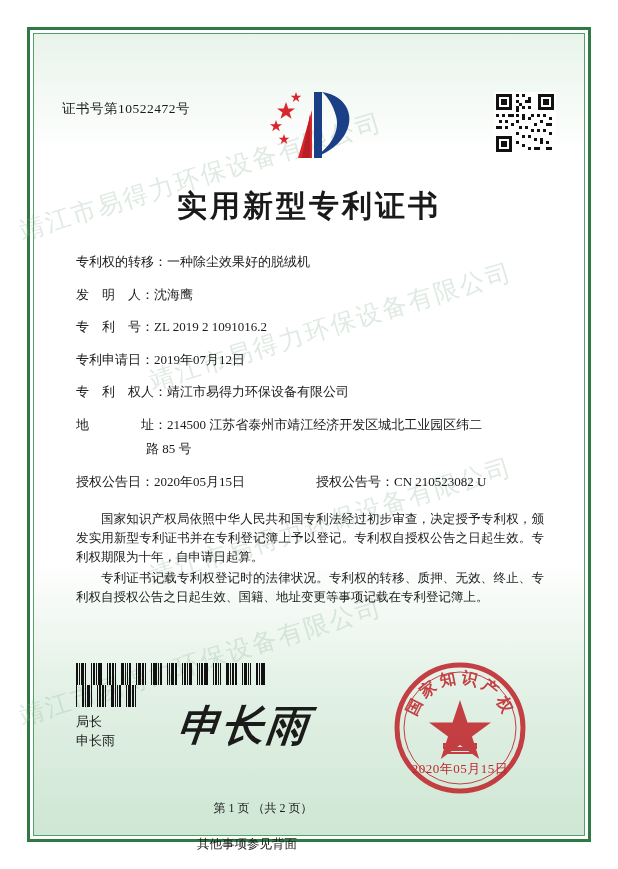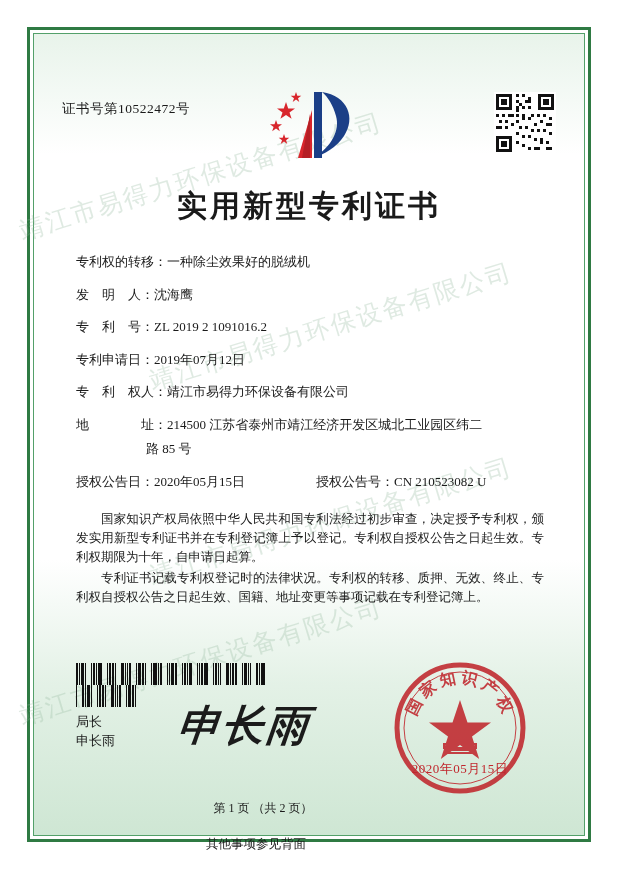--- a/index.html
+++ b/index.html
@@ -252,21 +252,20 @@
     font-family: "Liberation Serif", serif;
   }
   .footer-note {
     position: absolute;
     left: 0;
     top: 836px;
     width: 494px;
     text-align: center;
     font-size: 12.5px;
     font-family: "Liberation Serif", serif;
-    margin-left: 9px;
   }
 </style>
 </head>
 <body>
 
 <div id="certificate">
 
   <div class="bg-tint-top"></div>
   <div class="bg-tint"></div>
 

